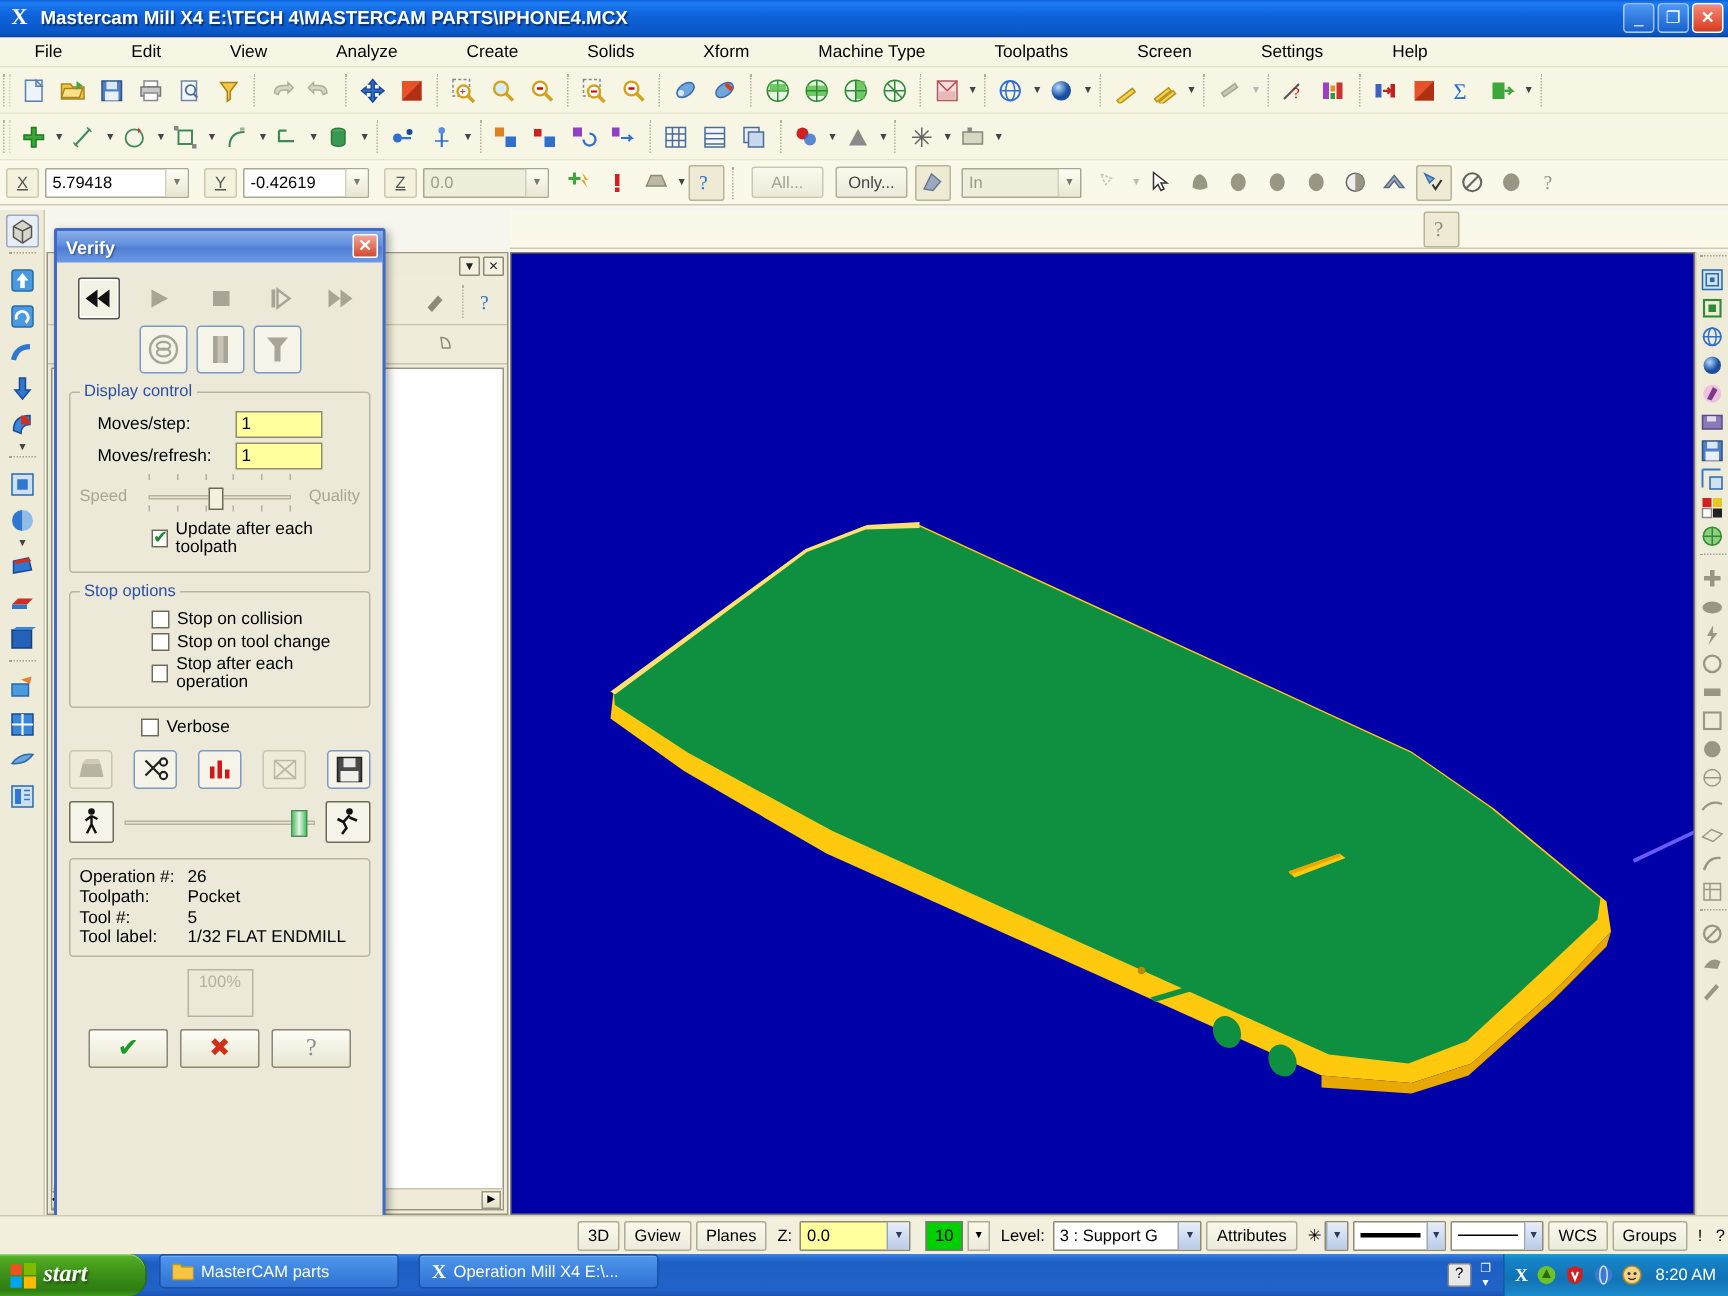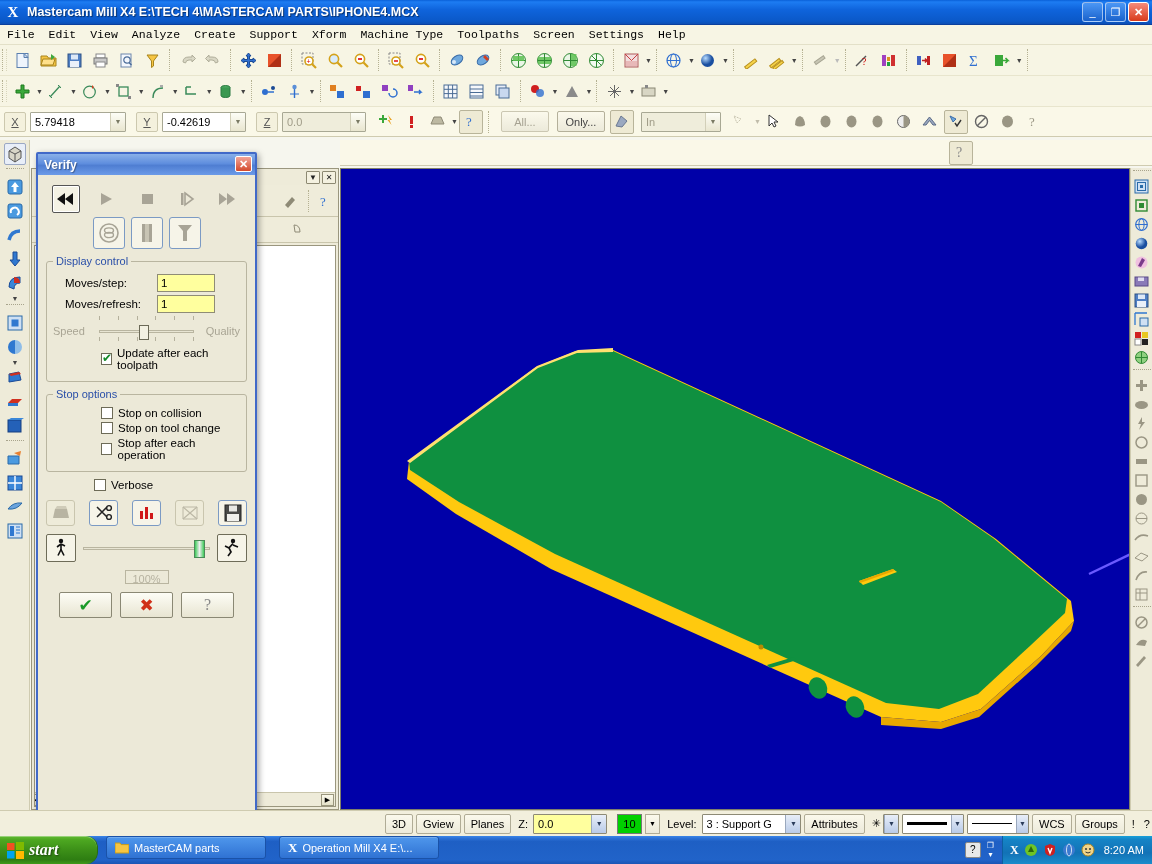--- a/index.html
+++ b/index.html
@@ -39,21 +39,21 @@
     font-family:"Liberation Sans",sans-serif;
   }
   .tb-btn.close { background: linear-gradient(180deg,#f58b7c,#d83a1b); border-color:#fff; font-weight:bold; }
 
   
   .menubar {
     position:absolute; left:0; top:25px; width:1152px; height:20px;
     background:#f7f5e4; display:flex; align-items:center;
     border-bottom:1px solid #e3e0c8;
   }
-  .menu-item { padding:2px 7px; font-size:11.5px; color:#000; cursor:default;font-family:Liberation Mono, monospace; }
+  .menu-item { padding:2px 23px; font-size:11.5px; color:#000; cursor:default; }
 
   
   .toolbar {
     position:absolute; left:0; width:1152px; height:31px;
     background:#f7f5e4; display:flex; align-items:center;
     border-bottom:1px solid #e8e5cd;
   }
   #toolbar1 { top:45px; }
   #toolbar2 { top:76px; }
   .tbtn {
@@ -221,21 +221,21 @@
   .runthumb { position:absolute; right:4px; top:-8px; width:11px; height:18px;
               background:linear-gradient(90deg,#3ecb5a,#eee,#3ecb5a); border:1px solid #4a8a58;}
   .infobox {
     border:1px solid #b9b5a0; border-radius:3px; margin-top:10px; padding:4px 6px;
     background:#ece9d8;
   }
   .inforow { display:flex; font-size:11.5px; margin:1.5px 0; }
   .inforow .k { width:72px; color:#000; }
   .inforow .v { color:#000; }
   .pct {
-    width:44px; height:14px; border:1px solid #b9b5a0; margin:8px auto 0 auto;
+    width:44px; height:32px; border:1px solid #b9b5a0; margin:8px auto 0 auto;
     font-size:11px; color:#b6b2a0; text-align:center; line-height:16px; background:#ece9d8;
   }
   .okrow { display:flex; justify-content:center; gap:8px; margin-top:8px; }
   .okbtn {
     width:53px; height:26px; border:1px solid #8a8874;
     background:linear-gradient(180deg,#fdfdf6,#e8e5d2);
     display:flex; align-items:center; justify-content:center; border-radius:2px;
     font-size:15px;
   }
 
@@ -315,21 +315,21 @@
       <div class="tb-btn close">✕</div>
     </div>
   </div>
 
   <div class="menubar">
     <div class="menu-item">File</div>
     <div class="menu-item">Edit</div>
     <div class="menu-item">View</div>
     <div class="menu-item">Analyze</div>
     <div class="menu-item">Create</div>
-    <div class="menu-item">Support</div>
+    <div class="menu-item">Solids</div>
     <div class="menu-item">Xform</div>
     <div class="menu-item">Machine Type</div>
     <div class="menu-item">Toolpaths</div>
     <div class="menu-item">Screen</div>
     <div class="menu-item">Settings</div>
     <div class="menu-item">Help</div>
   </div>
 
   <div class="toolbar" id="toolbar1">
     <div class="grip"></div>
@@ -1346,20 +1346,38 @@
           <div class="runthumb"></div>
         </div>
         <div class="runbtn">
           <svg width="18" height="20" viewBox="0 0 18 20">
               <circle cx="10" cy="3" r="2.2" fill="#111"></circle>
               <path d="M10 5.5 L6 10 L8 14 L5 18 M10 7 L15 9 M6 10 L2 8" stroke="#111" stroke-width="1.7" fill="none"></path>
             </svg>
         </div>
       </div>
 
+      <div class="infobox">
+        <div class="inforow">
+          <div class="k">Operation #:</div>
+          <div class="v">26</div>
+        </div>
+        <div class="inforow">
+          <div class="k">Toolpath:</div>
+          <div class="v">Pocket</div>
+        </div>
+        <div class="inforow">
+          <div class="k">Tool #:</div>
+          <div class="v">5</div>
+        </div>
+        <div class="inforow">
+          <div class="k">Tool label:</div>
+          <div class="v">1/32 FLAT ENDMILL</div>
+        </div>
+      </div>
 
       <div class="pct">100%</div>
 
       <div class="okrow">
         <div class="okbtn">
           <span style="color:#1a9a28; font-size:17px">✔</span>
         </div>
         <div class="okbtn">
           <span style="color:#d03018; font-size:17px">✖</span>
         </div>

